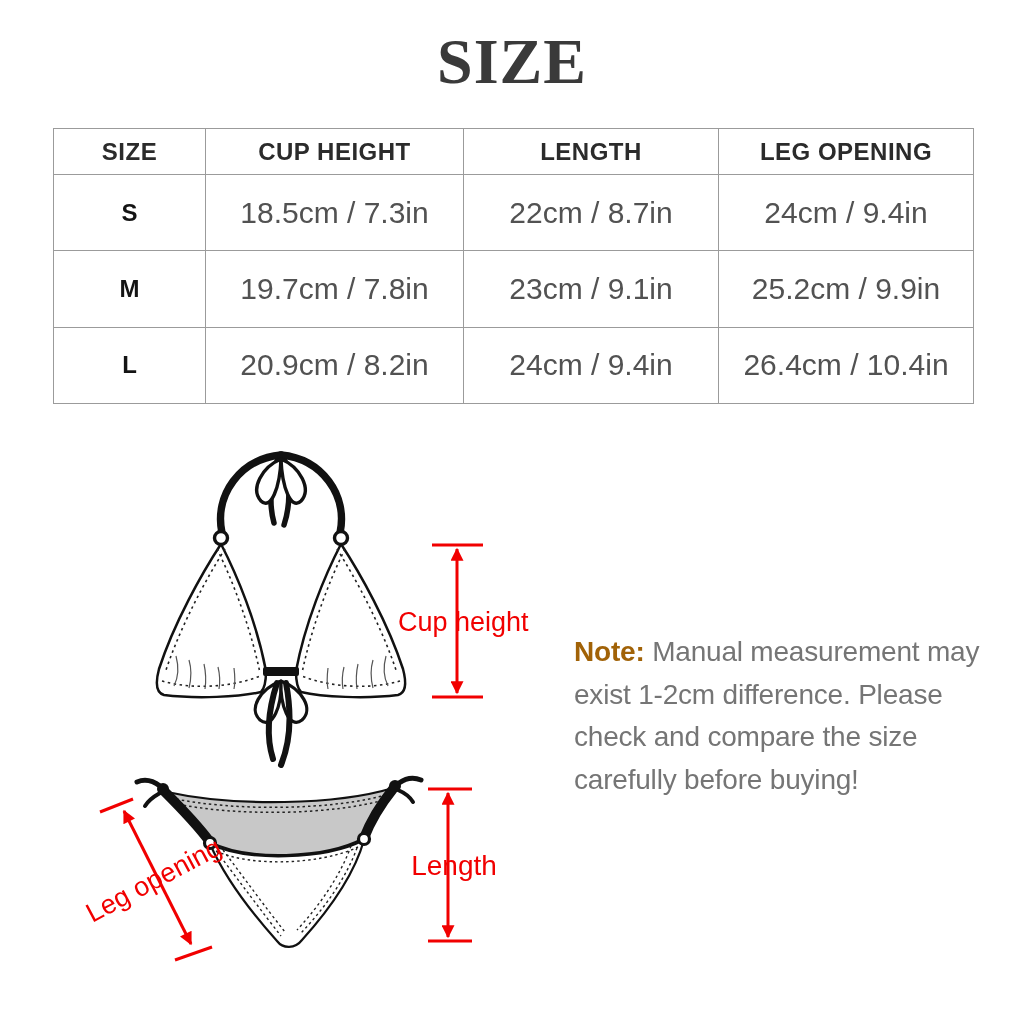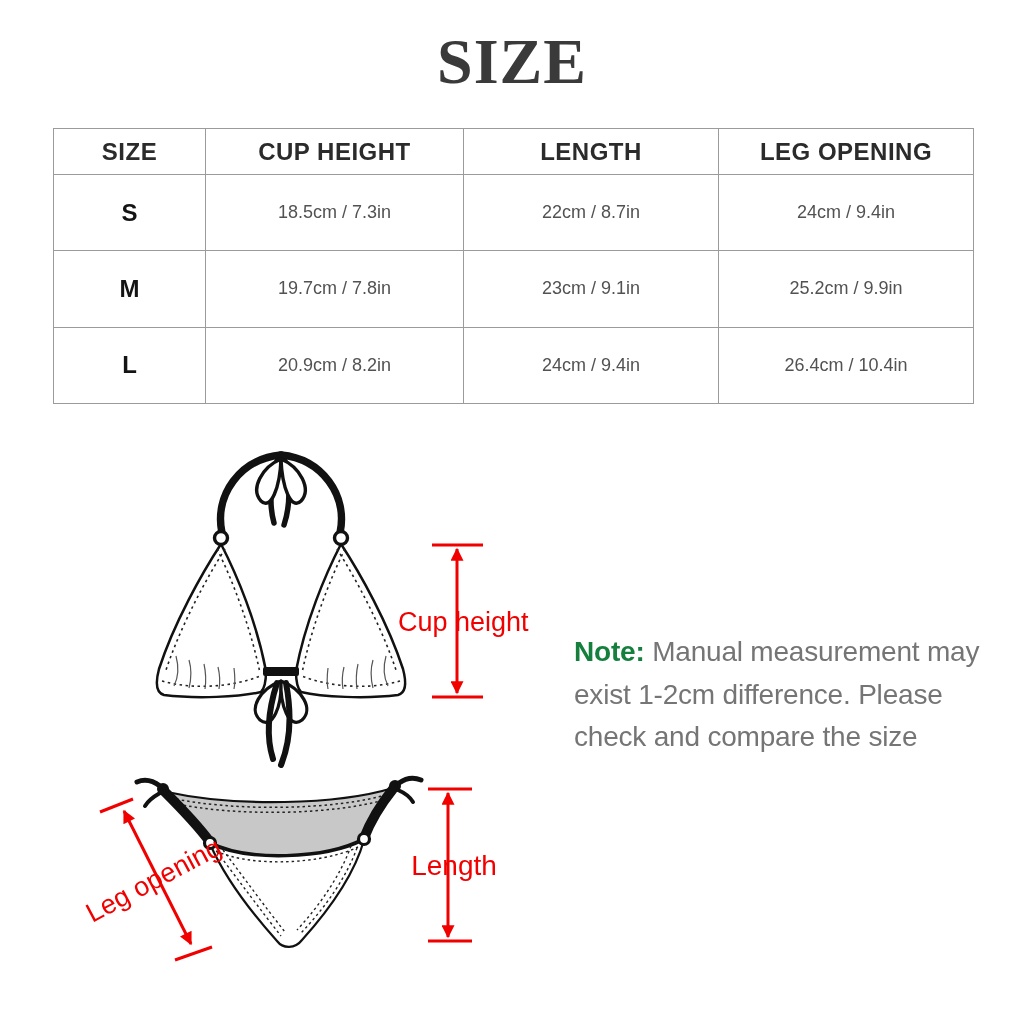--- a/index.html
+++ b/index.html
@@ -19,39 +19,39 @@
   table.size-table col.c0{width:152px;}
   table.size-table col.c1{width:258px;}
   table.size-table col.c2{width:255px;}
   table.size-table col.c3{width:255px;}
   table.size-table th,table.size-table td{
     border:1px solid #9b9b9b;text-align:center;vertical-align:middle;padding:0;
   }
   table.size-table th{
     font-size:24px;font-weight:bold;color:#2b2b2b;letter-spacing:.5px;height:45px;
   }
-  table.size-table td{font-size:18px;color:#525252;height:46px;}
+  table.size-table td{font-size:30px;color:#525252;height:46px;}
   table.size-table td.size-col{font-weight:bold;color:#141414;font-size:24px;}
 
   .illu{position:absolute;pointer-events:none;}
   .arrows{position:absolute;left:60px;top:530px;pointer-events:none;}
 
   .meas-label{
     position:absolute;color:#f10000;text-align:center;line-height:1.1;
     font-size:27px;white-space:nowrap;
   }
   .label-cup{left:398px;top:608px;width:130px;}
   .label-length{left:409px;top:851px;width:90px;font-size:28px;}
   .label-leg{left:73px;top:866px;width:162px;transform:rotate(-28deg);}
 
   .note{
     position:absolute;left:574px;top:631px;width:430px;
     font-size:28px;line-height:42.5px;color:#757575;letter-spacing:-0.2px;
   }
-  .note b{color:#15803d;}
+  .note b{color:#a16207;}
 </style>
 </head>
 <body>
 
 <div class="stage">
 
   <div class="page-title">SIZE</div>
 
   <table class="size-table">
     <colgroup>
@@ -191,15 +191,16 @@
   </svg>
 
   <div class="meas-label label-cup">Cup height</div>
   <div class="meas-label label-length">Length</div>
   <div class="meas-label label-leg">Leg opening</div>
 
   <div class="note">
     <div><b>Note:</b> <span>Manual measurement may</span></div>
     <div>exist 1-2cm difference. Please</div>
     <div>check and compare the size</div>
+    <div>carefully before buying!</div>
   </div>
 
 </div>
 
 </body></html>

